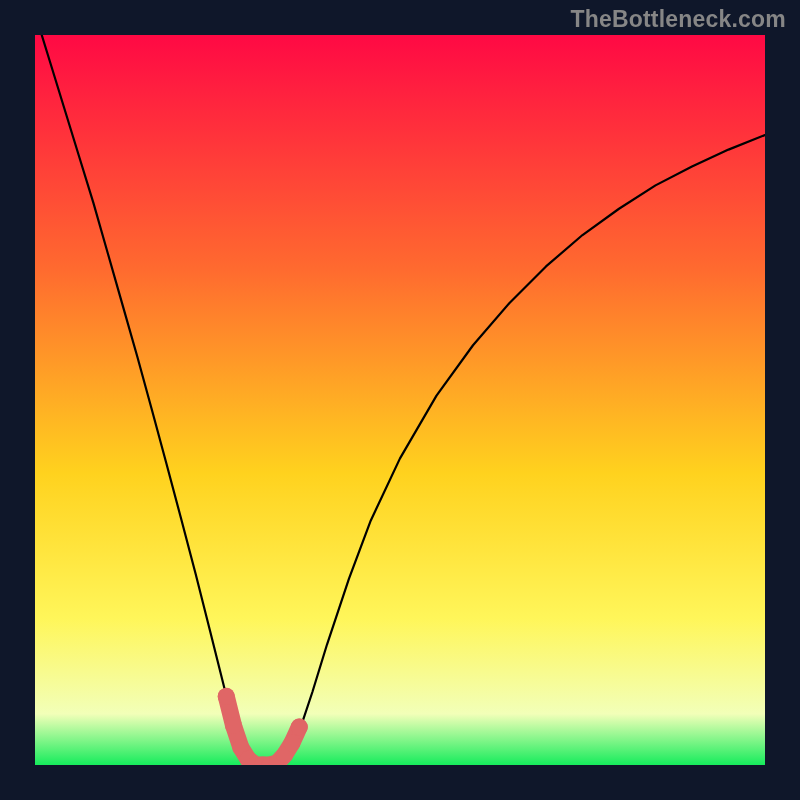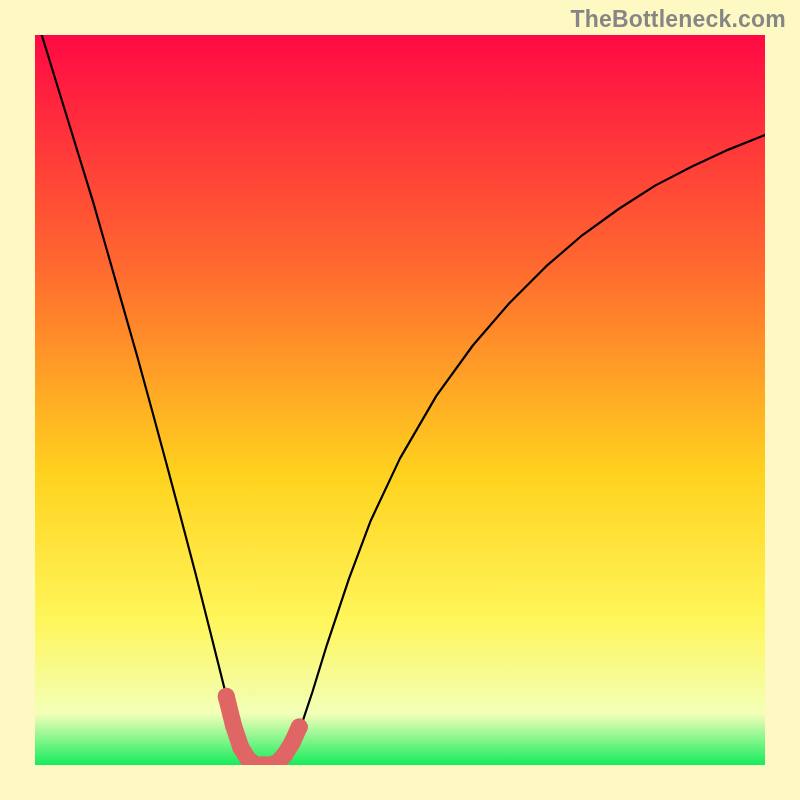--- a/index.html
+++ b/index.html
@@ -10,21 +10,21 @@
     background: #000;
     overflow: hidden;
     font-family: Arial, Helvetica, sans-serif;
   }
   .frame {
     position: absolute;
     left: 0;
     top: 0;
     width: 800px;
     height: 800px;
-    background: #fef9c3;
+    background: #0f172a;
   }
   .watermark {
     position: absolute;
     top: 6px;
     right: 14px;
     color: #868686;
     font-size: 23px;
     font-weight: 600;
     letter-spacing: 0.2px;
     z-index: 10;

